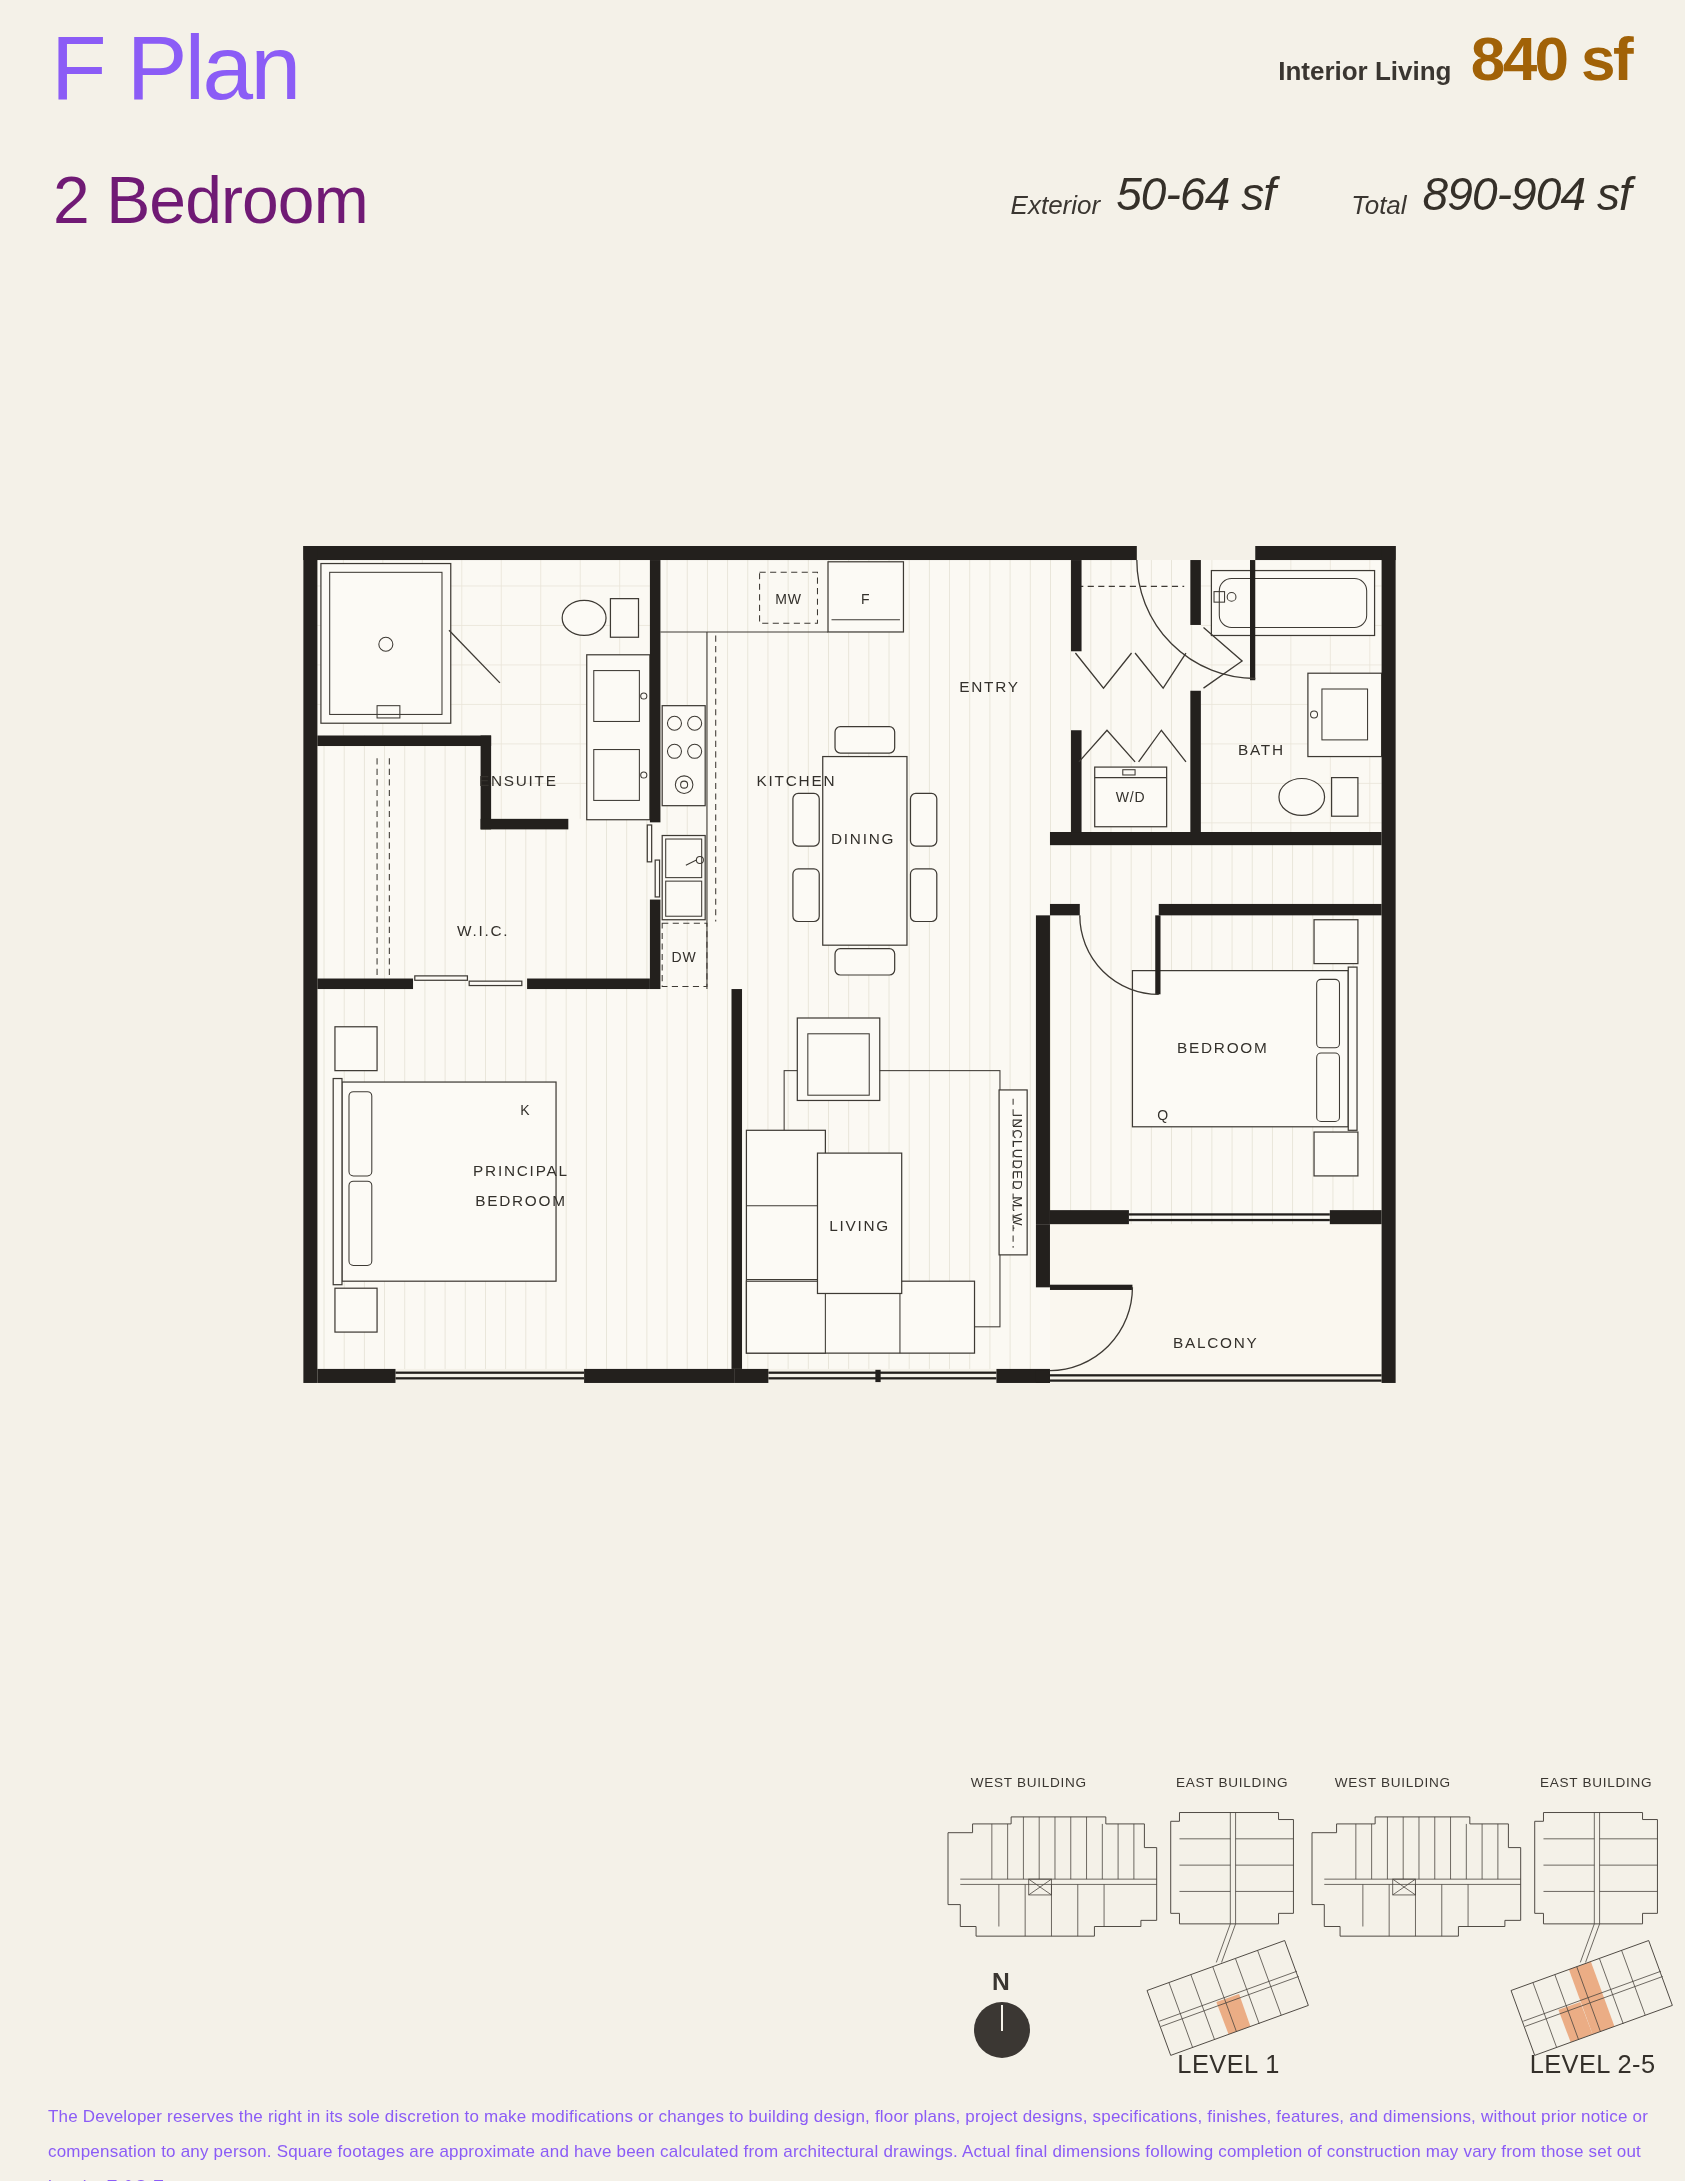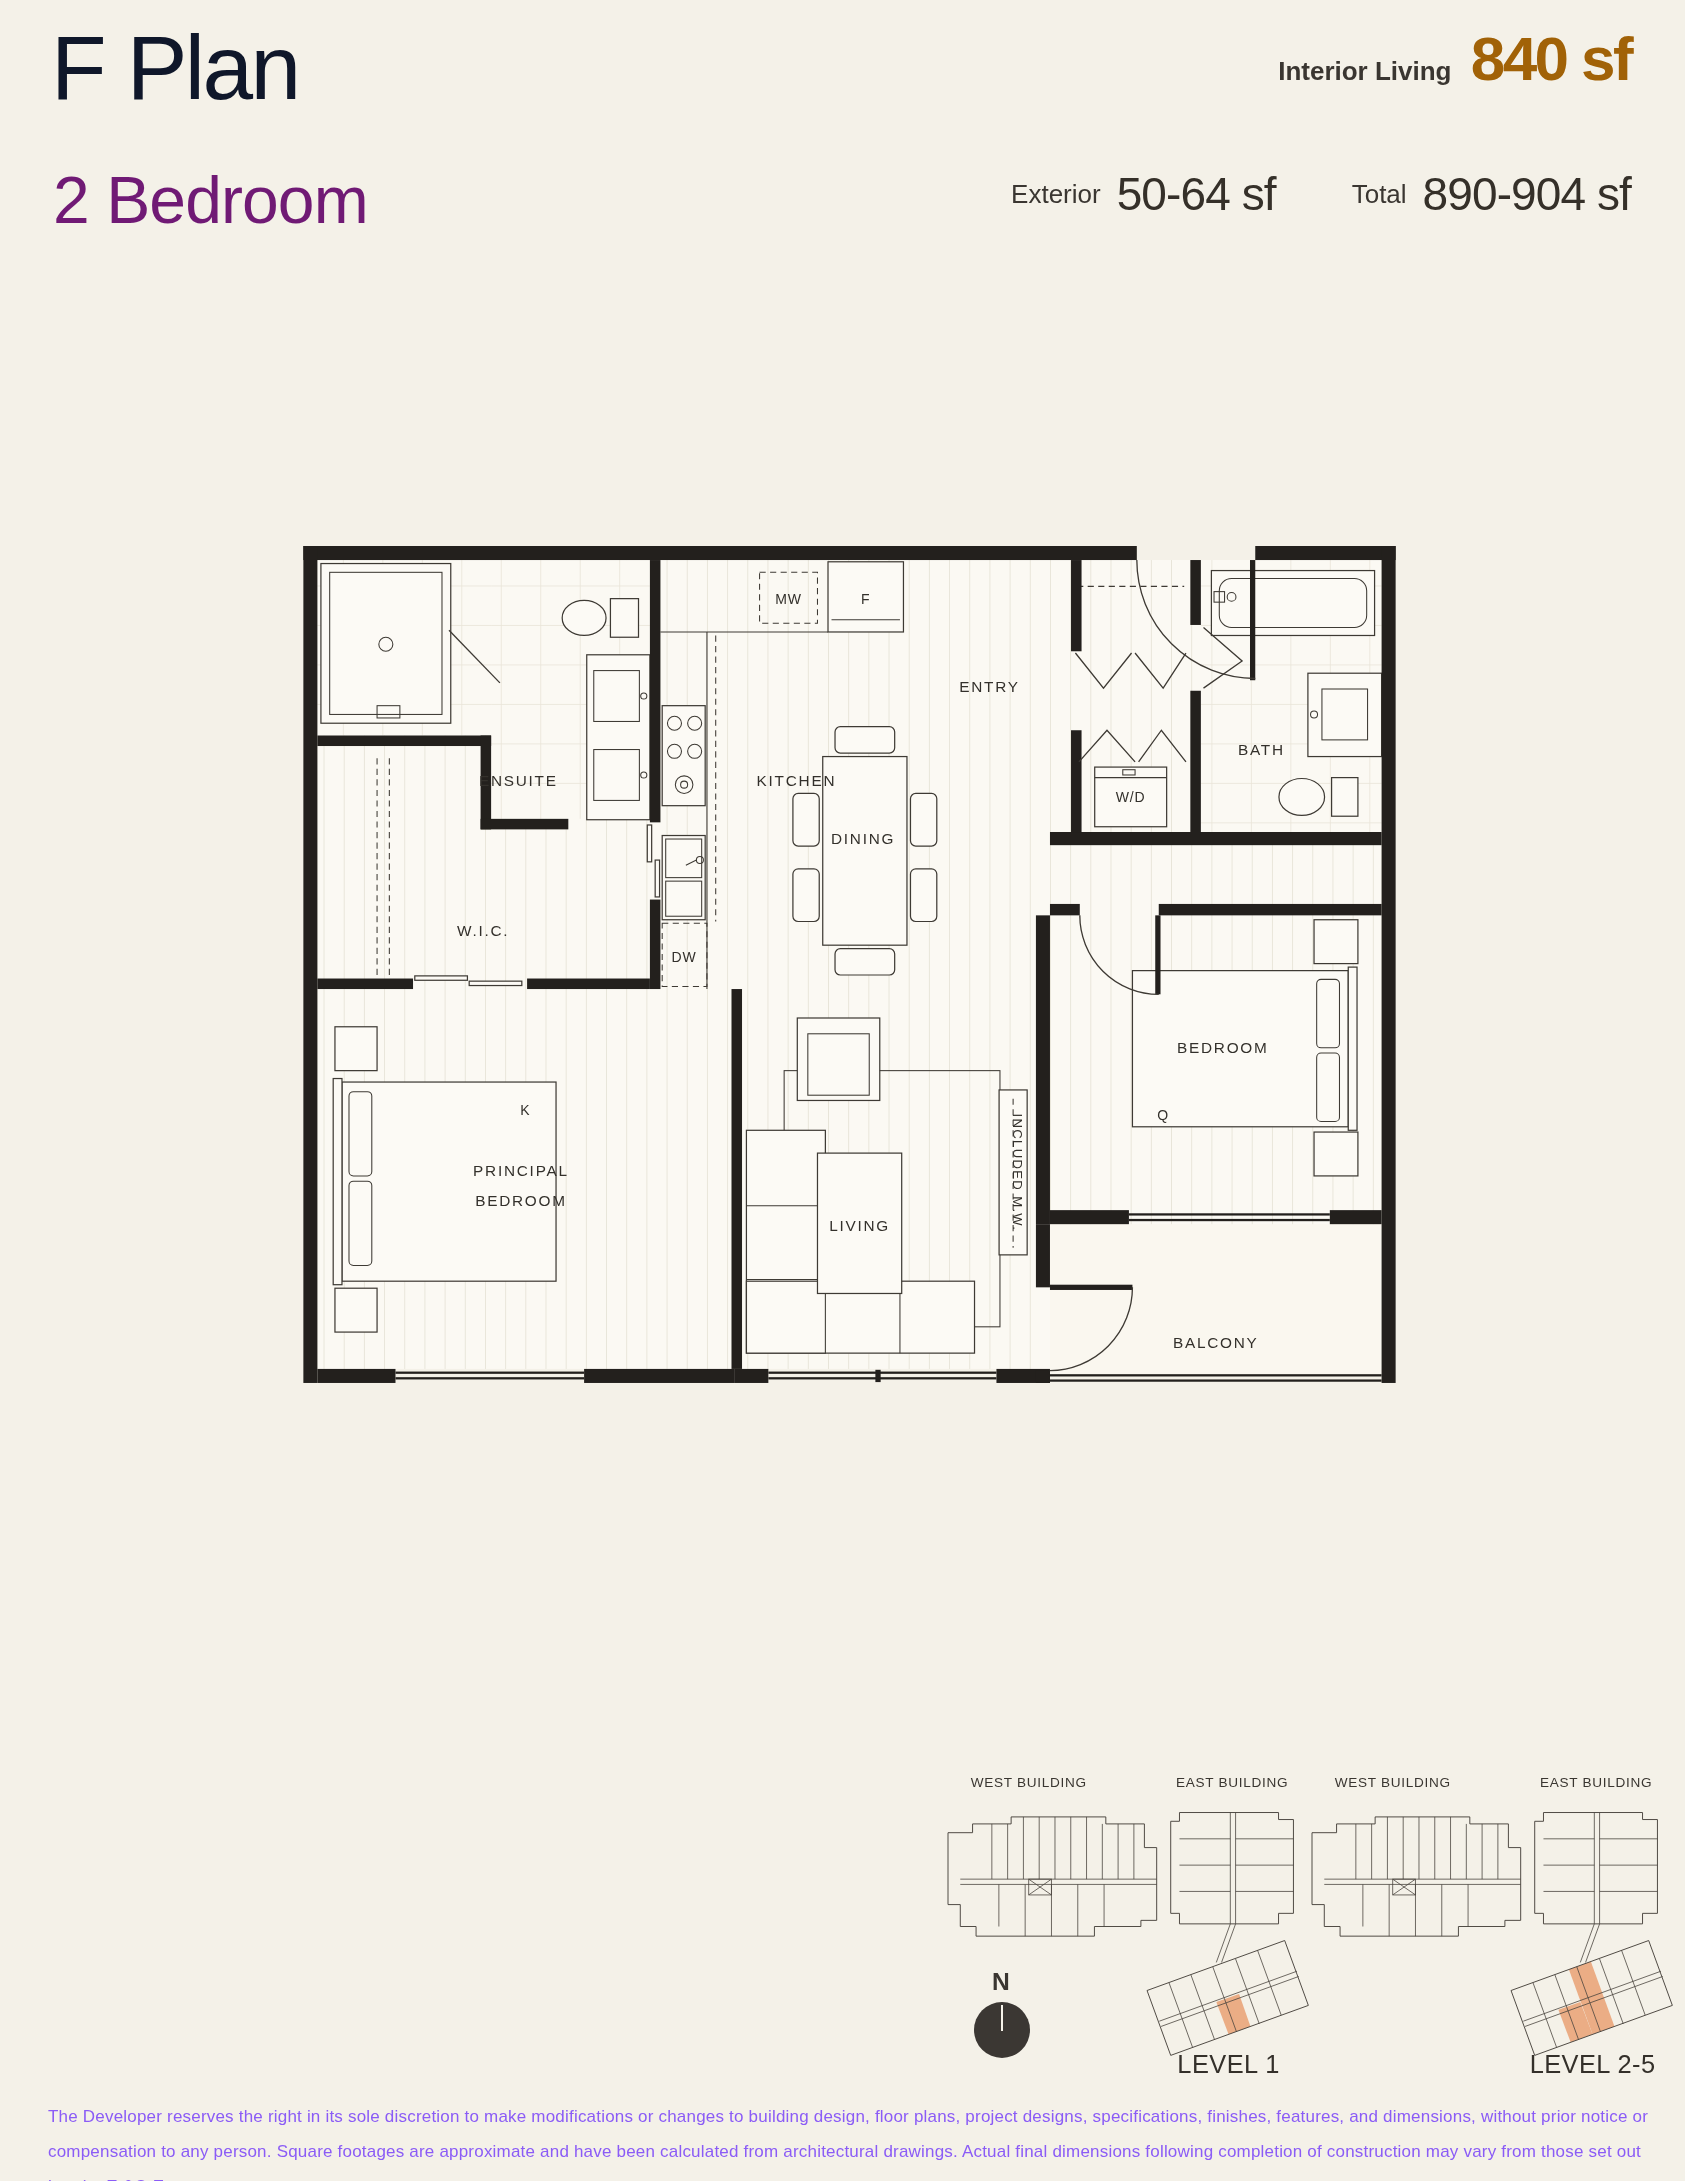--- a/index.html
+++ b/index.html
@@ -1,22 +1,22 @@
 <!DOCTYPE html>
 <html style="font-size:14px"><head>
 <meta charset="utf-8">
 <style>
   html,body{margin:0;padding:0;background:#DAD7CE;}
   .page{position:relative;width:1685px;height:2181px;background:#F4F1E8;overflow:hidden;
         font-family:"Liberation Sans",sans-serif;color:#3A3631;}
   
-  .plan-title{position:absolute;left:51px;top:16px;font-size:91px;letter-spacing:-2.6px;color:#0f172a;}
+  .plan-title{position:absolute;left:51px;top:16px;font-size:91px;letter-spacing:-2.6px;color:#8b5cf6;}
   .plan-sub{position:absolute;left:53px;top:162px;font-size:66px;letter-spacing:-0.9px;color:#701a75;}
   .stats-row1{position:absolute;top:23px;right:54px;display:flex;align-items:baseline;gap:19.3px;font-weight:bold;}
-  .stats-row2{position:absolute;top:167px;right:54px;display:flex;align-items:center;gap:16px;}
+  .stats-row2{position:absolute;top:167px;right:54px;display:flex;align-items:flex-end;gap:16px;font-style:italic;}
   .stat-label{font-size:26px;color:#3A3631;letter-spacing:0;}
   .stat-value-xl{font-size:62px;letter-spacing:-2.6px;color:#a16207;}
   .stat-value-lg{font-size:46px;letter-spacing:-0.9px;color:#353029;}
   .stat-label-total{margin-left:60px;}
   
   .floorplan{position:absolute;left:303px;top:546px;width:1093px;height:851px;}
   .w{fill:#23201D;}
   .glz{fill:#23201D;}
   .f{fill:#FCFAF5;stroke:#3E3A34;stroke-width:1.4;}
   .fl{fill:none;stroke:#3E3A34;stroke-width:1.2;}

